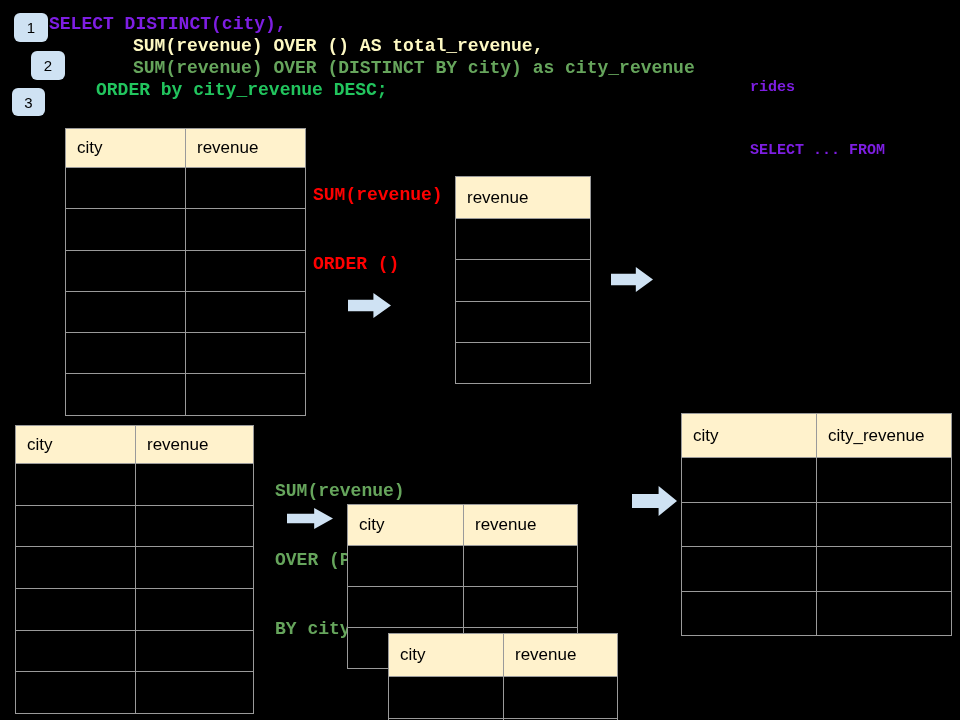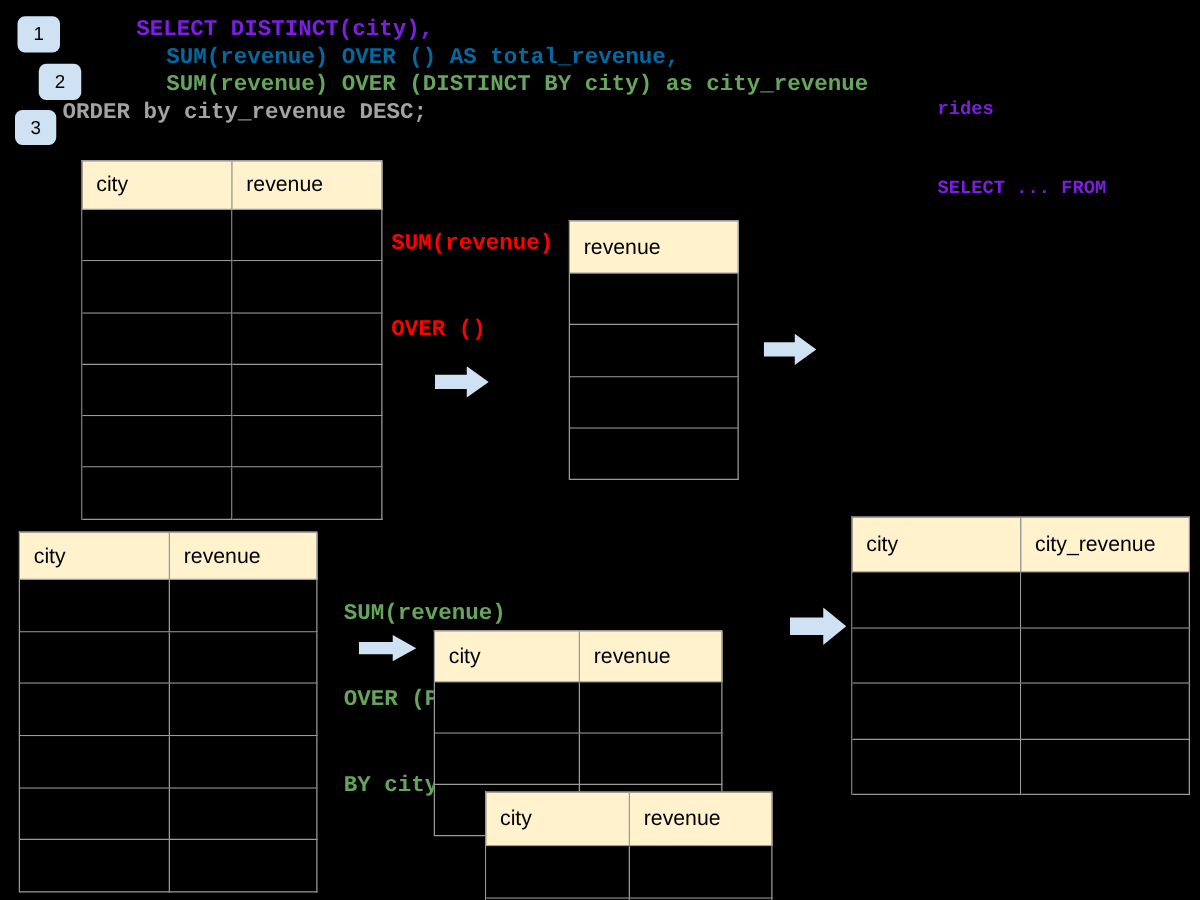--- a/index.html
+++ b/index.html
@@ -49,34 +49,34 @@
 </head>
 <body>
 
 <div id="stage">
 
   <div class="badge" style="left:14px;top:13px;width:34px;height:29px;">1</div>
   <div class="badge" style="left:31px;top:51px;width:34px;height:29px;">2</div>
   <div class="badge" style="left:12px;top:88px;width:33px;height:28px;">3</div>
 
   <div class="code">
-    <div class="code-line" style="margin-left: 109px; color: rgb(126, 30, 227);">SELECT DISTINCT(city),</div>
-    <div class="code-line" style="margin-left: 133px; color: #0369a1;">SUM(revenue) OVER () AS total_revenue,</div>
+    <div class="code-line" style="margin-left: 49px; color: rgb(126, 30, 227);">SELECT DISTINCT(city),</div>
+    <div class="code-line" style="margin-left: 133px; color: #fef9c3;">SUM(revenue) OVER () AS total_revenue,</div>
     <div class="code-line" style="margin-left: 133px; color: rgb(102, 165, 92);">SUM(revenue) OVER (DISTINCT BY city) as city_revenue</div>
-    <div class="code-line" style="margin-left: 50px; color: #a3a3a3;">ORDER by city_revenue DESC;</div>
+    <div class="code-line" style="margin-left: 96px; color: #22c55e;">ORDER by city_revenue DESC;</div>
   </div>
 
   <div class="note" style="color: rgb(126, 30, 227);">
     <div>rides</div>
     <div>SELECT ... FROM</div>
   </div>
 
   <div class="label" style="left: 313px; top: 138px; color: rgb(255, 0, 0);">
     <div>SUM(revenue)</div>
-    <div>OVER ()</div>
+    <div>ORDER ()</div>
   </div>
 
   <div class="label" style="left: 275px; top: 434px; color: rgb(102, 165, 92);">
     <div>SUM(revenue)</div>
     <div>OVER (PARTITION</div>
     <div>BY city)</div>
   </div>
 
   <div class="tbl" style="left:65px;top:128px;">
       <div class="trow">

